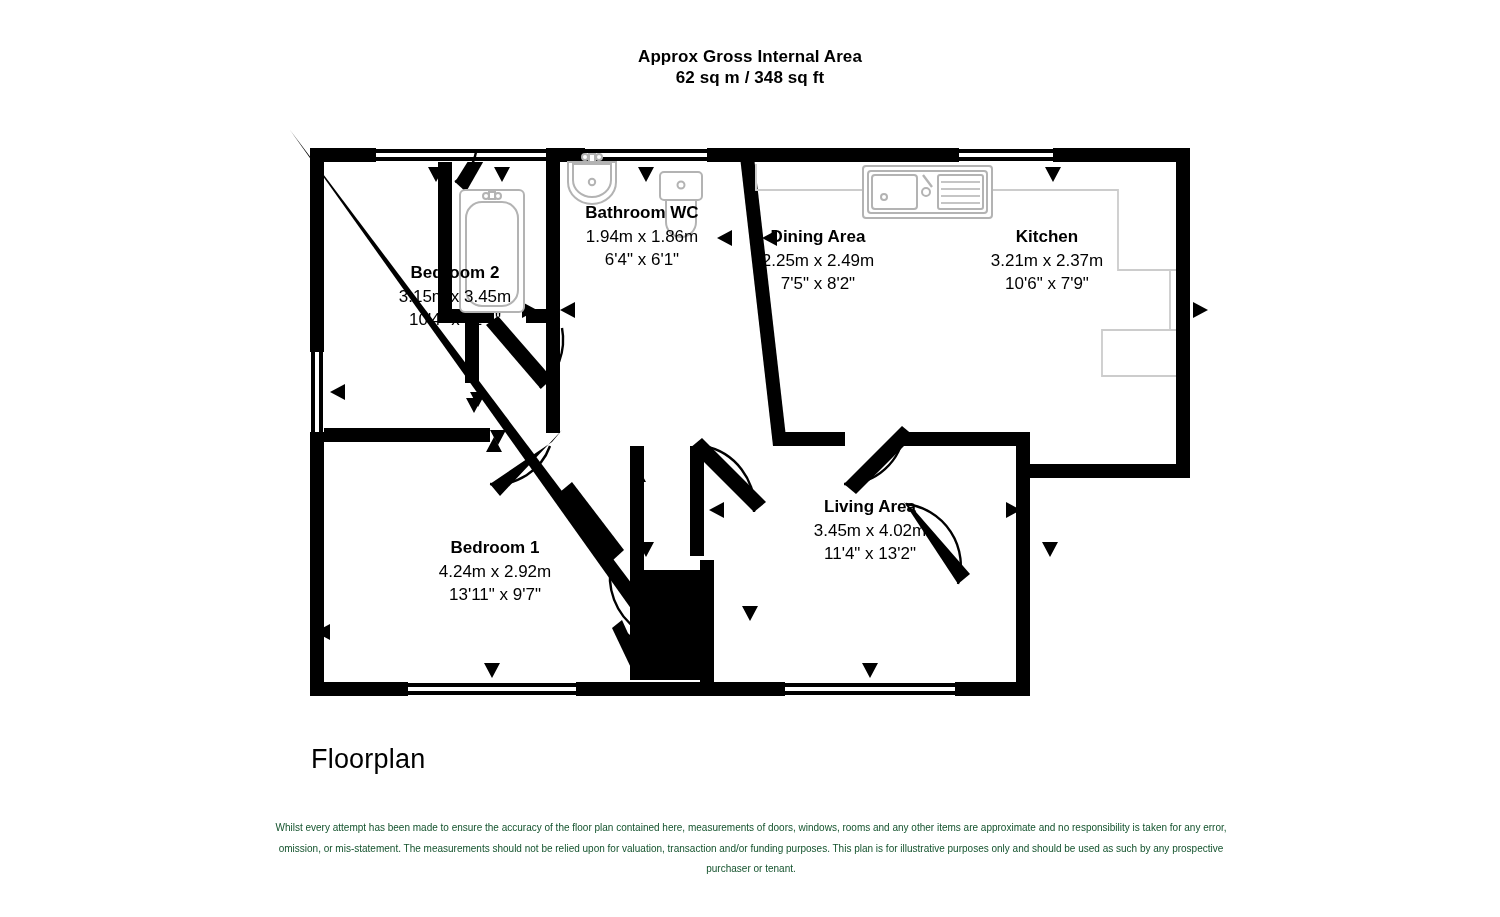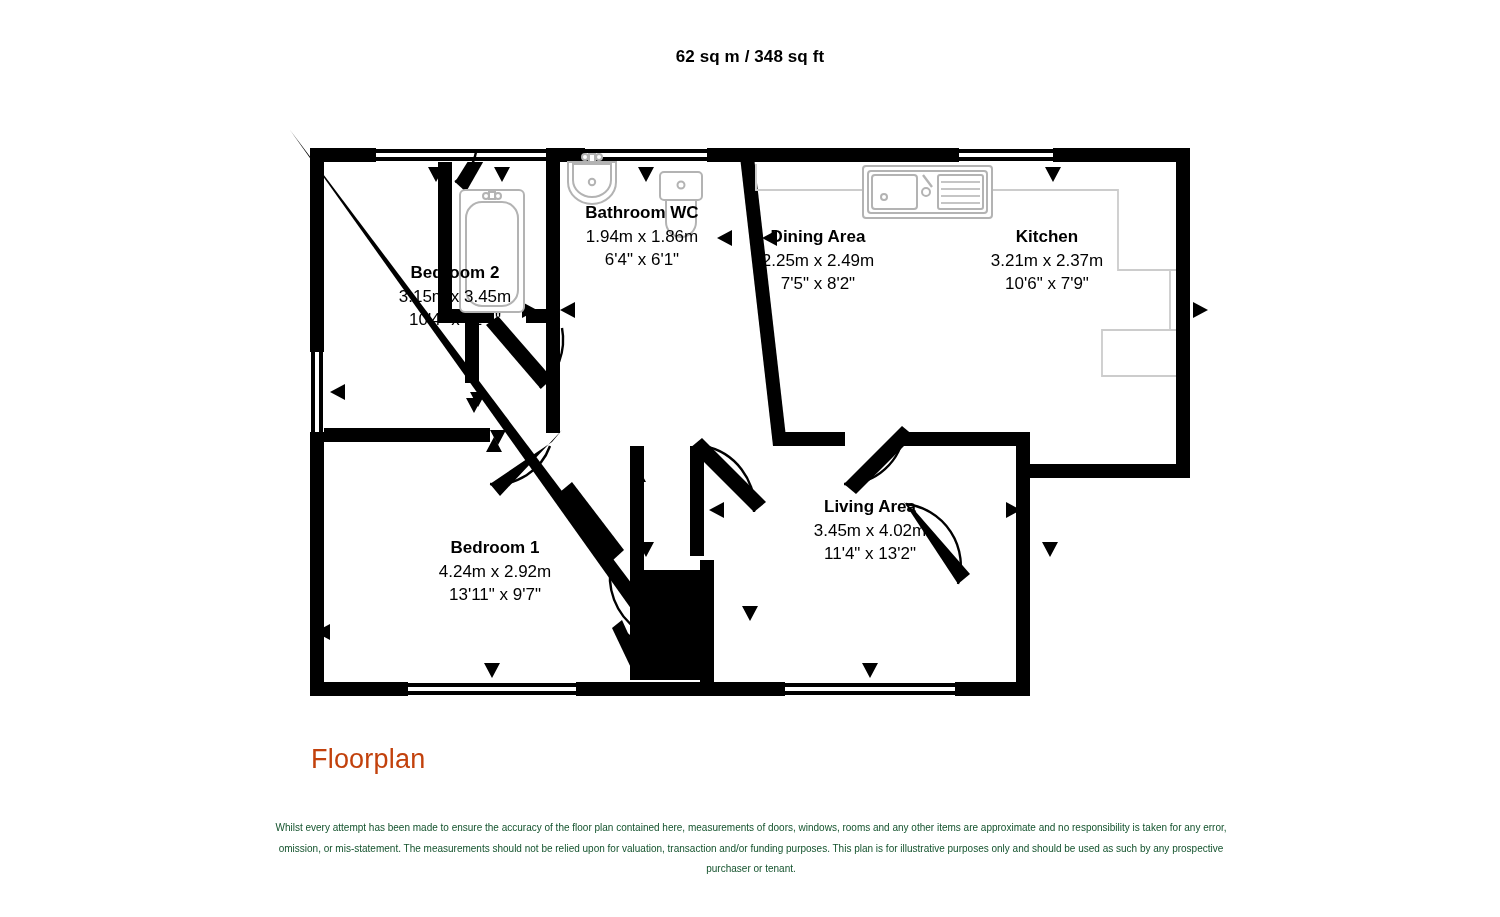--- a/index.html
+++ b/index.html
@@ -44,21 +44,21 @@
   }
   svg.plan { display: block; }
   
   .caption {
     position: absolute;
     left: 311px;
     top: 744px;
     font-size: 27px;
     font-weight: normal;
     letter-spacing: 0.2px;
-    color: #c2410c;
+    color: #000000;
   }
   
   .disclaimer {
     position: absolute;
     left: 270px;
     top: 818px;
     width: 962px;
     text-align: center;
     font-size: 10px;
     line-height: 20.5px;
@@ -77,20 +77,21 @@
     font-weight: normal;
     text-anchor: middle;
   }
 </style>
 </head>
 <body>
 
 <div class="page">
 
   <div class="header">
+    <div class="line">Approx Gross Internal Area</div>
     <div class="line">62 sq m / 348 sq ft</div>
   </div>
 
   <div class="plan-wrap">
     <svg class="plan" width="930" height="585" viewBox="0 0 930 585" xmlns="http://www.w3.org/2000/svg">
 
       <g>
         <rect x="10" y="10" width="900" height="570" fill="#ffffff"></rect>
       </g>
 

